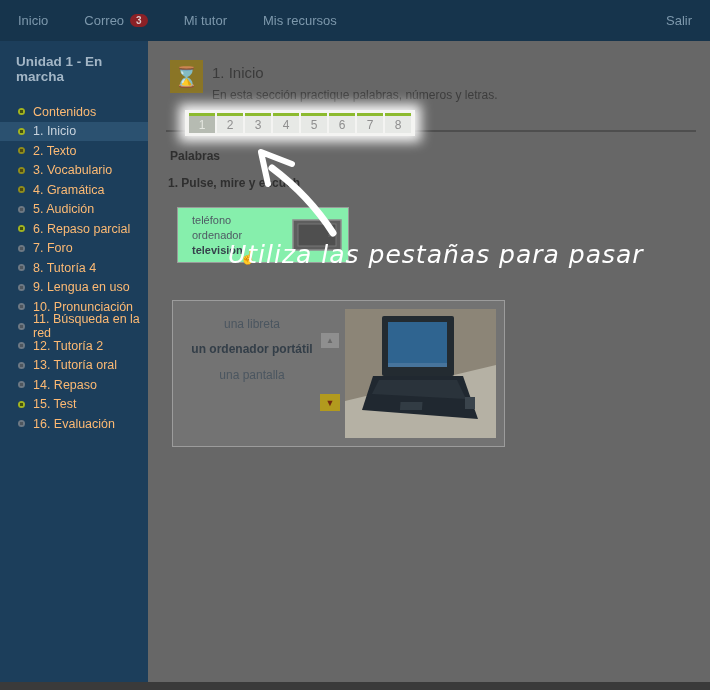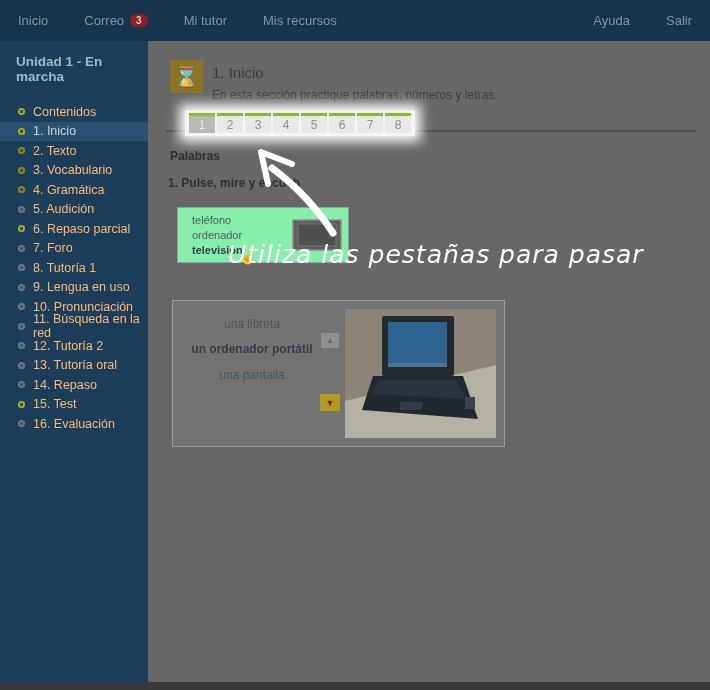--- a/index.html
+++ b/index.html
@@ -80,23 +80,20 @@
       </div>
       <div class="nav-item">
         <span>Mi tutor</span>
       </div>
       <div class="nav-item">
         <span>Mis recursos</span>
       </div>
     </div>
     <div class="nav-right">
       <div class="nav-item">
-        <span>Ayuda</span>
-      </div>
-      <div class="nav-item">
         <span>Salir</span>
       </div>
     </div>
   </div>
 
   <div class="sidebar">
     <div class="sidebar-title">Unidad 1 - En marcha</div>
     <div class="side-items">
       <div class="side-item">
           <span class="bullet b-green"></span>
@@ -125,21 +122,21 @@
       <div class="side-item">
           <span class="bullet b-green"></span>
           <span>6. Repaso parcial</span>
         </div>
       <div class="side-item">
           <span class="bullet b-gray"></span>
           <span>7. Foro</span>
         </div>
       <div class="side-item">
           <span class="bullet b-gray"></span>
-          <span>8. Tutoría 1</span>
+          <span>8. Tutoría 4</span>
         </div>
       <div class="side-item">
           <span class="bullet b-gray"></span>
           <span>9. Lengua en uso</span>
         </div>
       <div class="side-item">
           <span class="bullet b-gray"></span>
           <span>10. Pronunciación</span>
         </div>
       <div class="side-item">

